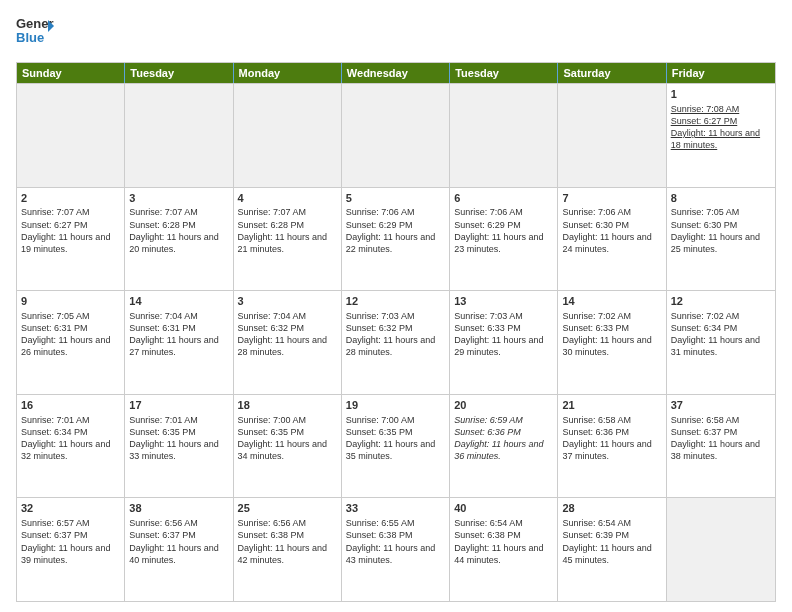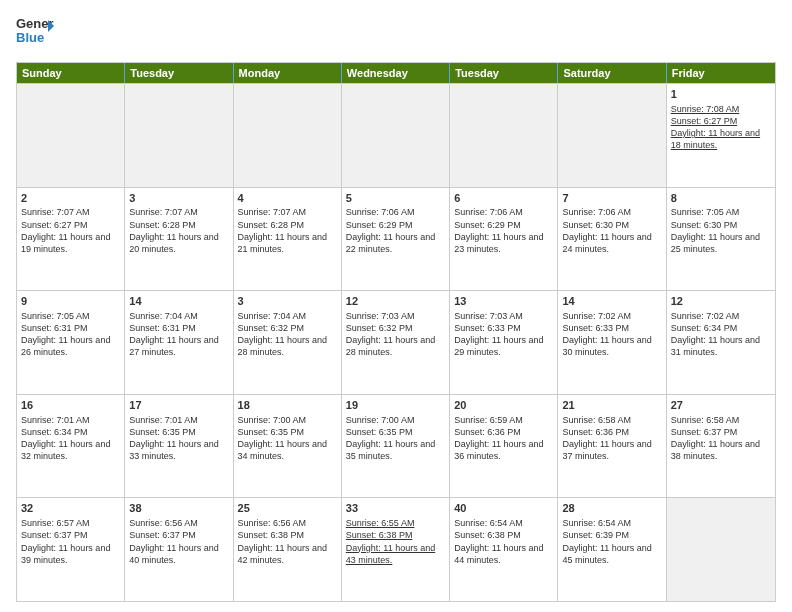--- a/index.html
+++ b/index.html
@@ -186,41 +186,41 @@
 Daylight: 11 hours and 32 minutes.</span></div>
           <div class="cal-cell"><span class="day-number">17</span><span style="white-space: pre-line;">Sunrise: 7:01 AM
 Sunset: 6:35 PM
 Daylight: 11 hours and 33 minutes.</span></div>
           <div class="cal-cell"><span class="day-number">18</span><span style="white-space: pre-line;">Sunrise: 7:00 AM
 Sunset: 6:35 PM
 Daylight: 11 hours and 34 minutes.</span></div>
           <div class="cal-cell"><span class="day-number">19</span><span style="white-space: pre-line;">Sunrise: 7:00 AM
 Sunset: 6:35 PM
 Daylight: 11 hours and 35 minutes.</span></div>
-          <div class="cal-cell"><span class="day-number">20</span><span style="white-space: pre-line;">Sunrise: 6:59 AM
+          <div class="cal-cell"><span class="day-number">20</span><span style="white-space: pre-line; font-style: italic;">Sunrise: 6:59 AM
 Sunset: 6:36 PM
 Daylight: 11 hours and 36 minutes.</span></div>
           <div class="cal-cell"><span class="day-number">21</span><span style="white-space: pre-line;">Sunrise: 6:58 AM
 Sunset: 6:36 PM
 Daylight: 11 hours and 37 minutes.</span></div>
-          <div class="cal-cell"><span class="day-number">27</span><span style="white-space: pre-line;">Sunrise: 6:58 AM
+          <div class="cal-cell"><span class="day-number">37</span><span style="white-space: pre-line;">Sunrise: 6:58 AM
 Sunset: 6:37 PM
 Daylight: 11 hours and 38 minutes.</span></div>
         </div>
         <div class="cal-row">
           <div class="cal-cell"><span class="day-number">32</span><span style="white-space: pre-line;">Sunrise: 6:57 AM
 Sunset: 6:37 PM
 Daylight: 11 hours and 39 minutes.</span></div>
           <div class="cal-cell"><span class="day-number">38</span><span style="white-space: pre-line;">Sunrise: 6:56 AM
 Sunset: 6:37 PM
 Daylight: 11 hours and 40 minutes.</span></div>
           <div class="cal-cell"><span class="day-number">25</span><span style="white-space: pre-line;">Sunrise: 6:56 AM
 Sunset: 6:38 PM
 Daylight: 11 hours and 42 minutes.</span></div>
-          <div class="cal-cell"><span class="day-number">33</span><span style="white-space: pre-line; text-decoration: underline;">Sunrise: 6:55 AM
+          <div class="cal-cell"><span class="day-number">33</span><span style="white-space: pre-line;">Sunrise: 6:55 AM
 Sunset: 6:38 PM
 Daylight: 11 hours and 43 minutes.</span></div>
           <div class="cal-cell"><span class="day-number">40</span><span style="white-space: pre-line;">Sunrise: 6:54 AM
 Sunset: 6:38 PM
 Daylight: 11 hours and 44 minutes.</span></div>
           <div class="cal-cell"><span class="day-number">28</span><span style="white-space: pre-line;">Sunrise: 6:54 AM
 Sunset: 6:39 PM
 Daylight: 11 hours and 45 minutes.</span></div>
           <div class="cal-cell shaded"></div>
         </div>

